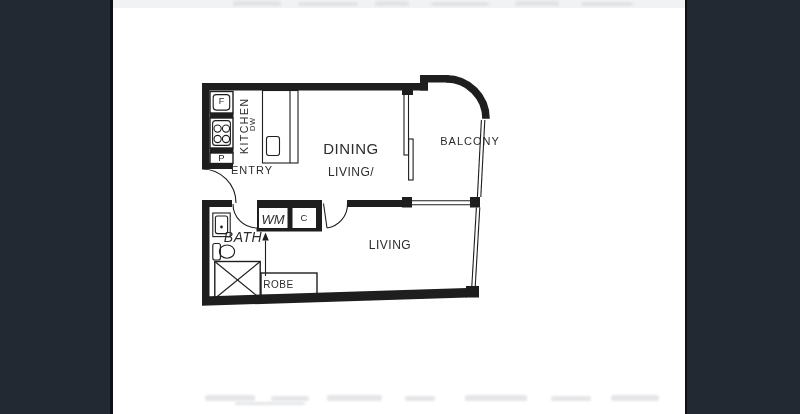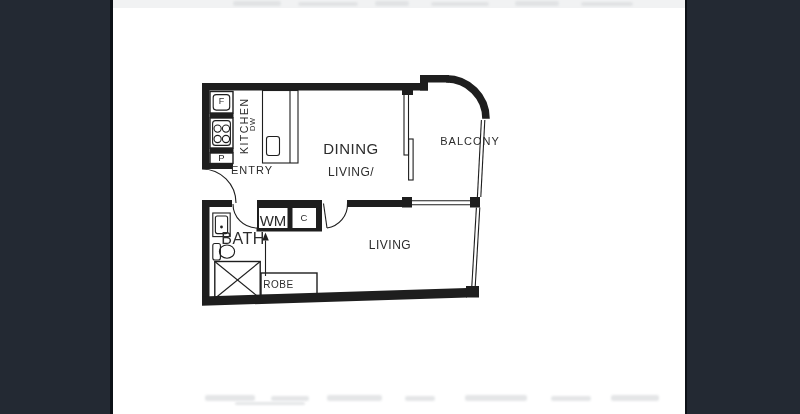--- a/index.html
+++ b/index.html
@@ -158,22 +158,22 @@
           <line class="thin" x1="265.5" y1="240.5" x2="265.5" y2="276"></line>
         </g>
       </svg>
 
       <div class="lbl" style="left:205px;top:120px;width:80px;font-size:10.5px;letter-spacing:1.5px;transform:rotate(-90deg);">KITCHEN</div>
       <div class="lbl" style="left:238px;top:120px;width:30px;font-size:7.5px;letter-spacing:.5px;transform:rotate(-90deg);">DW</div>
       <div class="lbl" style="left:222px;top:164px;width:60px;font-size:11px;letter-spacing:1px;">ENTRY</div>
       <div class="lbl" style="left:311px;top:126px;width:80px;font-size:12px;letter-spacing:.5px;margin-top:40px;">LIVING/</div>
       <div class="lbl" style="left:311px;top:141px;width:80px;font-size:15px;letter-spacing:.5px;text-align:center;">DINING</div>
       <div class="lbl" style="left:408px;top:135px;width:80px;font-size:11px;letter-spacing:1px;margin-left:22px;">BALCONY</div>
-      <div class="lbl" style="left:213px;top:230px;width:60px;font-size:16px;letter-spacing:.5px;">BATH</div>
+      <div class="lbl" style="left:213px;top:230px;width:60px;font-size:14px;letter-spacing:.5px;font-style:italic;">BATH</div>
       <div class="lbl" style="left:345px;top:239px;width:90px;font-size:12px;letter-spacing:.5px;">LIVING</div>
-      <div class="lbl" style="left:258px;top:212.5px;width:30px;font-size:15px;">WM</div>
+      <div class="lbl" style="left:258px;top:212.5px;width:30px;font-size:13px;font-style:italic;">WM</div>
       <div class="lbl" style="left:291px;top:212.5px;width:26px;font-size:9.5px;">C</div>
       <div class="lbl" style="left:261px;top:279px;width:35px;font-size:10px;letter-spacing:.5px;">ROBE</div>
       <div class="lbl" style="left:210px;top:97px;width:23px;font-size:9px;">F</div>
       <div class="lbl" style="left:210px;top:153px;width:23px;font-size:9.5px;">P</div>
     </div>
   </div>
 </div>
 
 </body></html>

